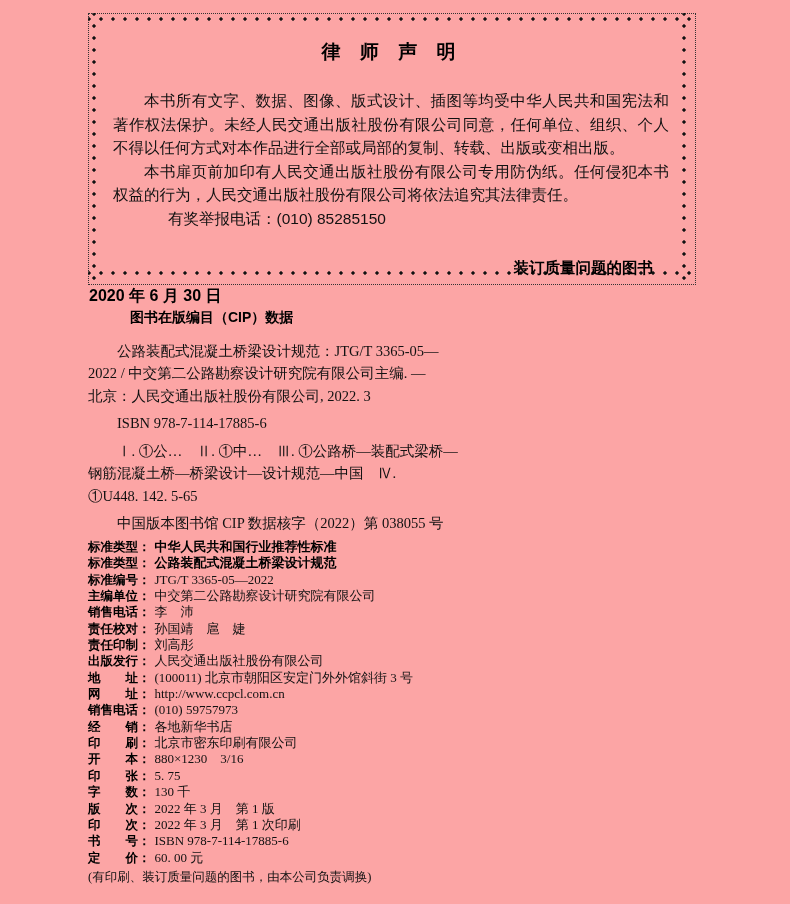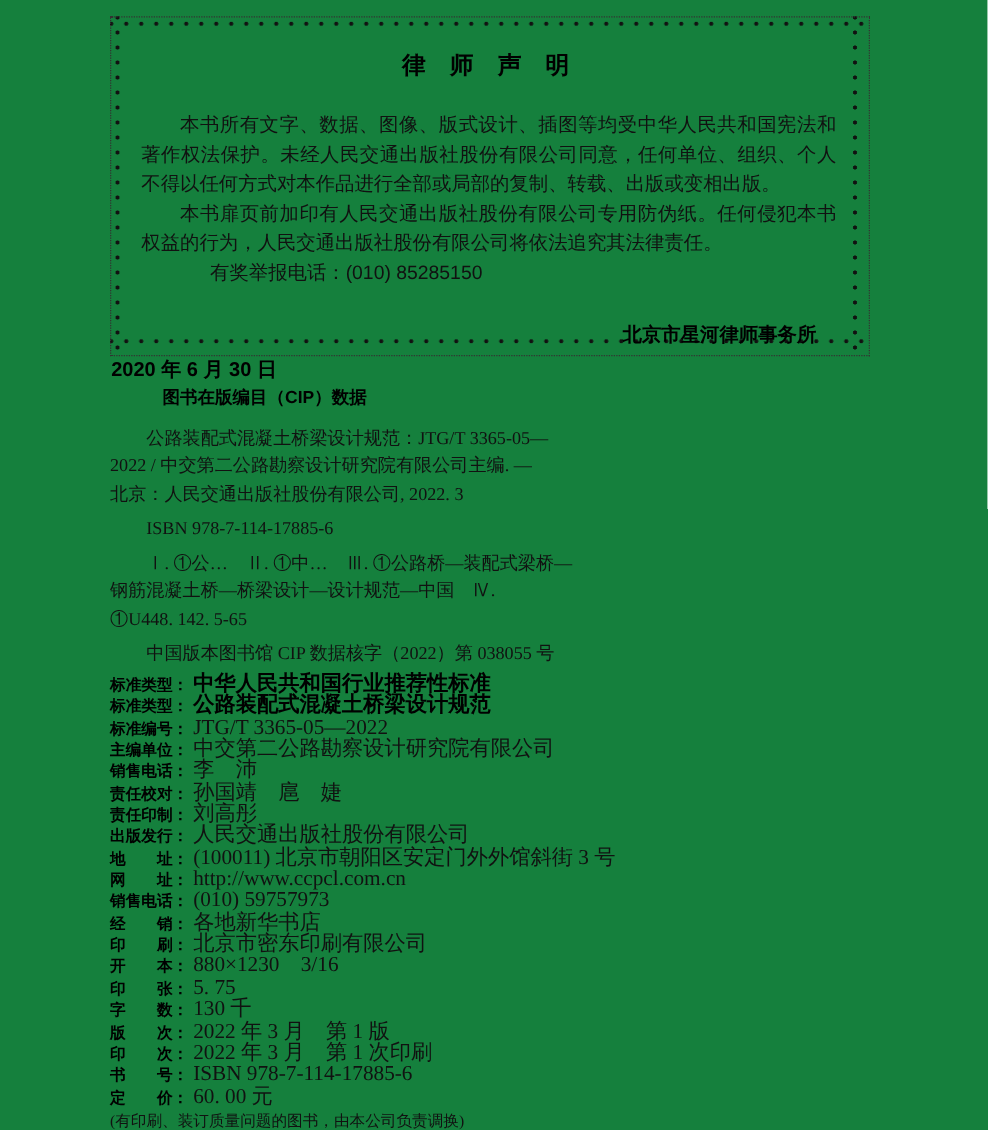--- a/index.html
+++ b/index.html
@@ -1,17 +1,17 @@
 <!DOCTYPE html>
 <html lang="zh"><head>
 <meta charset="utf-8">
 <style>
   html,body { margin:0; padding:0; background:#ffffff; }
   .page {
-    position:relative; width:790px; height:904px; background:#15803d;
+    position:relative; width:790px; height:904px; background:#fca5a5;
     color:#1a1a1a; overflow:hidden;
     font-family:"Liberation Serif", serif;
   }
 
   
   .law-box {
     position:absolute; left:88px; top:13px; width:608px; height:272px;
     box-sizing:border-box;
     border:1px dotted #333;
     background-image:
@@ -62,21 +62,21 @@
   .cip-registry { margin-top:5px; }
 
   
   .colo { position:absolute; left:88px; top:539px; width:620px; }
   .colo-row { display:flex; align-items:baseline; line-height:16.35px; white-space:pre; }
   .colo-lab {
     font-family:"Liberation Sans", sans-serif; font-weight:bold;
     font-size:12.5px; color:#000; flex:0 0 auto;
   }
   .colo-val {
-    font-family:"Liberation Serif", serif; font-size:17px; color:#111; margin-left:4px;
+    font-family:"Liberation Serif", serif; font-size:13px; color:#111; margin-left:4px;
   }
   .colo-val.bold-sans {
     font-family:"Liberation Sans", sans-serif; font-weight:bold; color:#000;
   }
   .colo-note {
     margin-top:3px; font-family:"Liberation Serif", serif;
     font-size:12.5px; line-height:16.35px; color:#111; white-space:pre;
   }
 </style>
 </head>
@@ -84,21 +84,21 @@
 
 <div class="page">
 
   <div class="law-box">
     <div class="law-title">律 师 声 明</div>
     <div class="law-body">
       <p class="law-p">本书所有文字、数据、图像、版式设计、插图等均受中华人民共和国宪法和著作权法保护。未经人民交通出版社股份有限公司同意，任何单位、组织、个人不得以任何方式对本作品进行全部或局部的复制、转载、出版或变相出版。</p>
       <p class="law-p">本书扉页前加印有人民交通出版社股份有限公司专用防伪纸。任何侵犯本书权益的行为，人民交通出版社股份有限公司将依法追究其法律责任。</p>
       <div class="law-hotline">有奖举报电话：(010) 85285150</div>
     </div>
-    <div class="law-sign">北京市星河律师事务所</div>
+    <div class="law-sign">装订质量问题的图书</div>
     <div class="law-date">2020 年 6 月 30 日</div>
   </div>
 
   <div class="cip">
     <div class="cip-heading">图书在版编目（CIP）数据</div>
     <div class="cip-entry">
       <div class="cip-line ind">公路装配式混凝土桥梁设计规范：JTG/T 3365-05—</div>
       <div class="cip-line">2022 / 中交第二公路勘察设计研究院有限公司主编. —</div>
       <div class="cip-line">北京：人民交通出版社股份有限公司, 2022. 3</div>
     </div>

